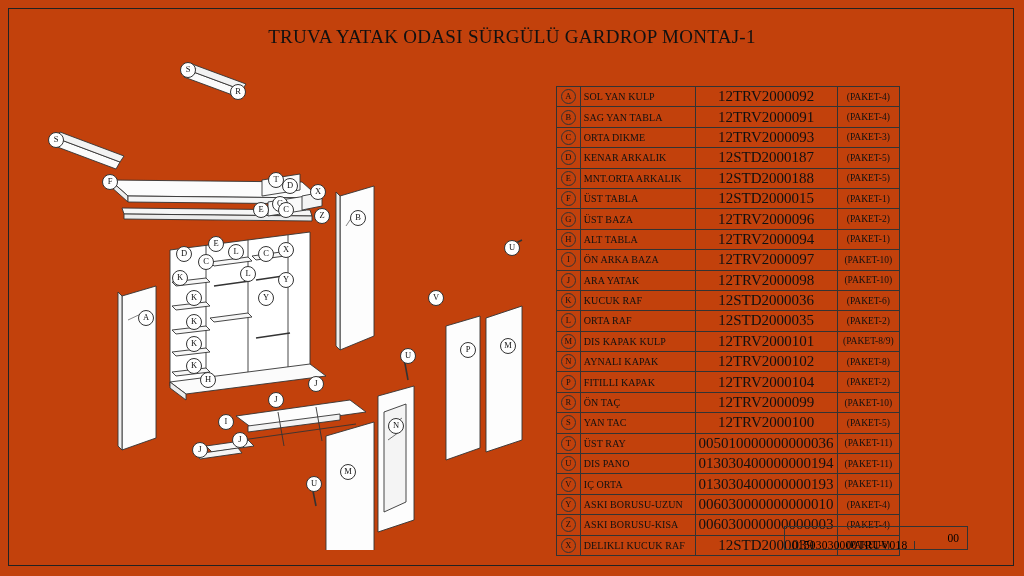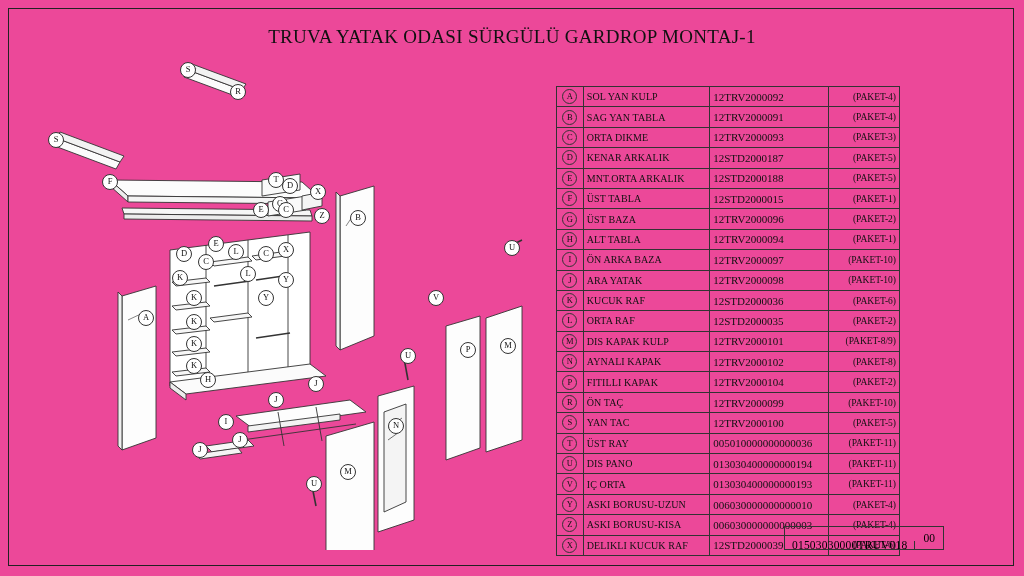--- a/index.html
+++ b/index.html
@@ -4,21 +4,21 @@
 <style>
   html, body {
     margin: 0;
     padding: 0;
     background: #ffffff;
   }
   #page {
     position: relative;
     width: 1024px;
     height: 576px;
-    background: #ec4899;
+    background: #c2410c;
     font-family: "Liberation Serif", serif;
     overflow: hidden;
   }
   .frame {
     position: absolute;
     left: 8px;
     top: 8px;
     width: 1006px;
     height: 558px;
     border: 1.5px solid #222;
@@ -58,26 +58,26 @@
     padding: 0;
   }
   td.c-name {
     width: 128px;
     text-align: left;
     font-size: 10px;
     letter-spacing: 0.1px;
   }
   td.c-code {
     width: 118px;
-    text-align: left;
-    font-size: 11px;
+    text-align: center;
+    font-size: 15px;
   }
   td.c-pack {
     width: 70px;
-    text-align: right;
+    text-align: center;
     font-size: 9.5px;
   }
   .circ {
     display: inline-block;
     width: 13px;
     height: 13px;
     line-height: 13px;
     border: 1px solid #333;
     border-radius: 50%;
     font-size: 8.5px;
@@ -101,20 +101,21 @@
     align-items: center;
     padding: 0 7px;
     border-right: 1px solid #333;
     letter-spacing: 0.2px;
     margin-top: 14px;
   }
   #code-box .code-rev {
     display: flex;
     align-items: center;
     padding: 0 8px;
+    margin-left: 24px;
   }
   
   #drawing {
     position: absolute;
     left: 10px;
     top: 50px;
     width: 540px;
     height: 500px;
   }
   #drawing svg { display: block; }

